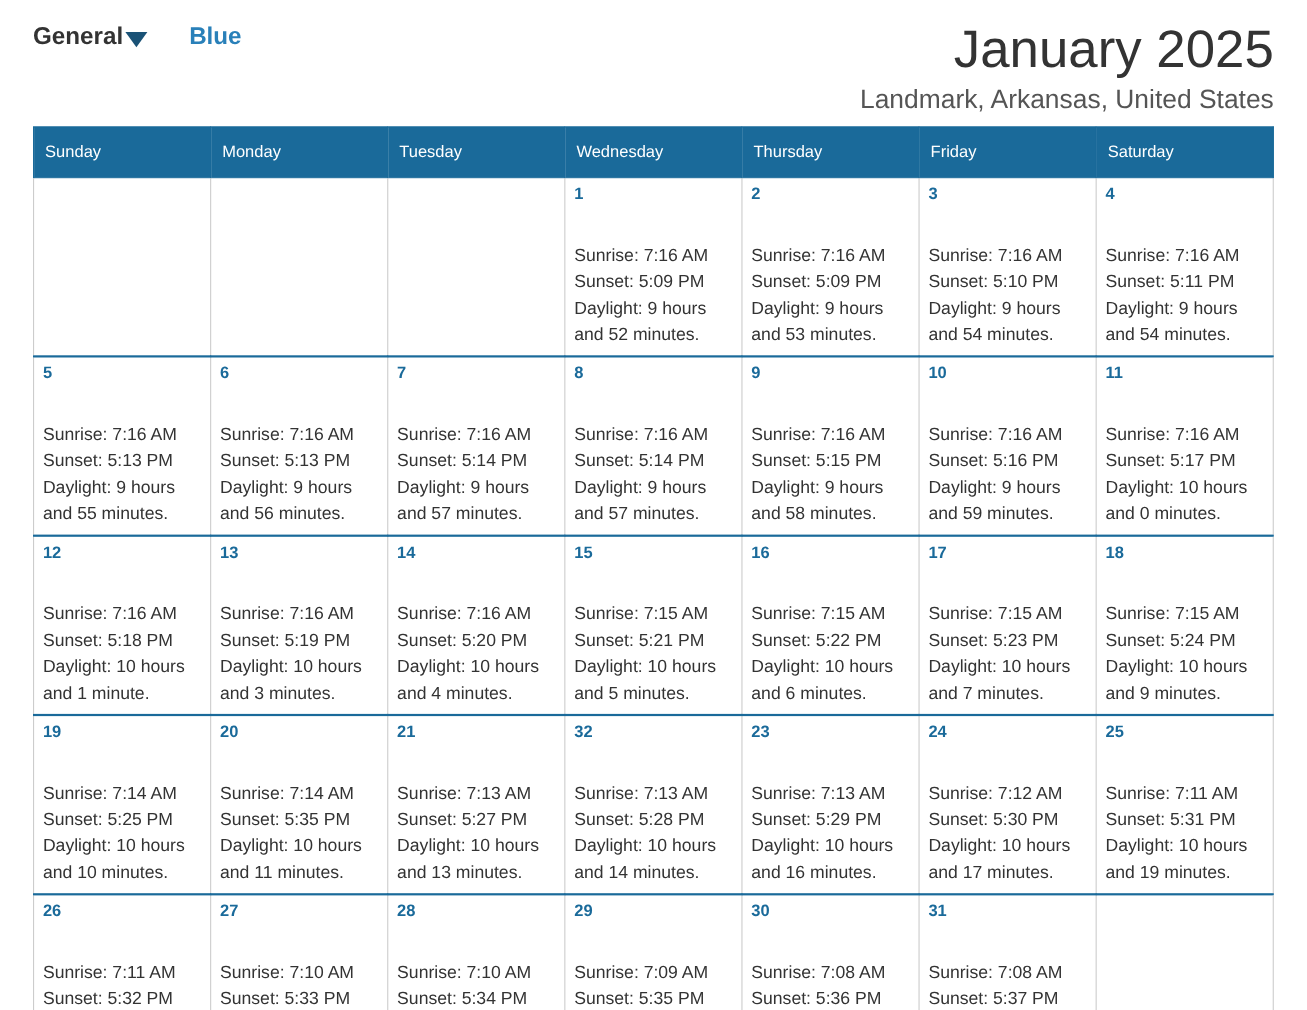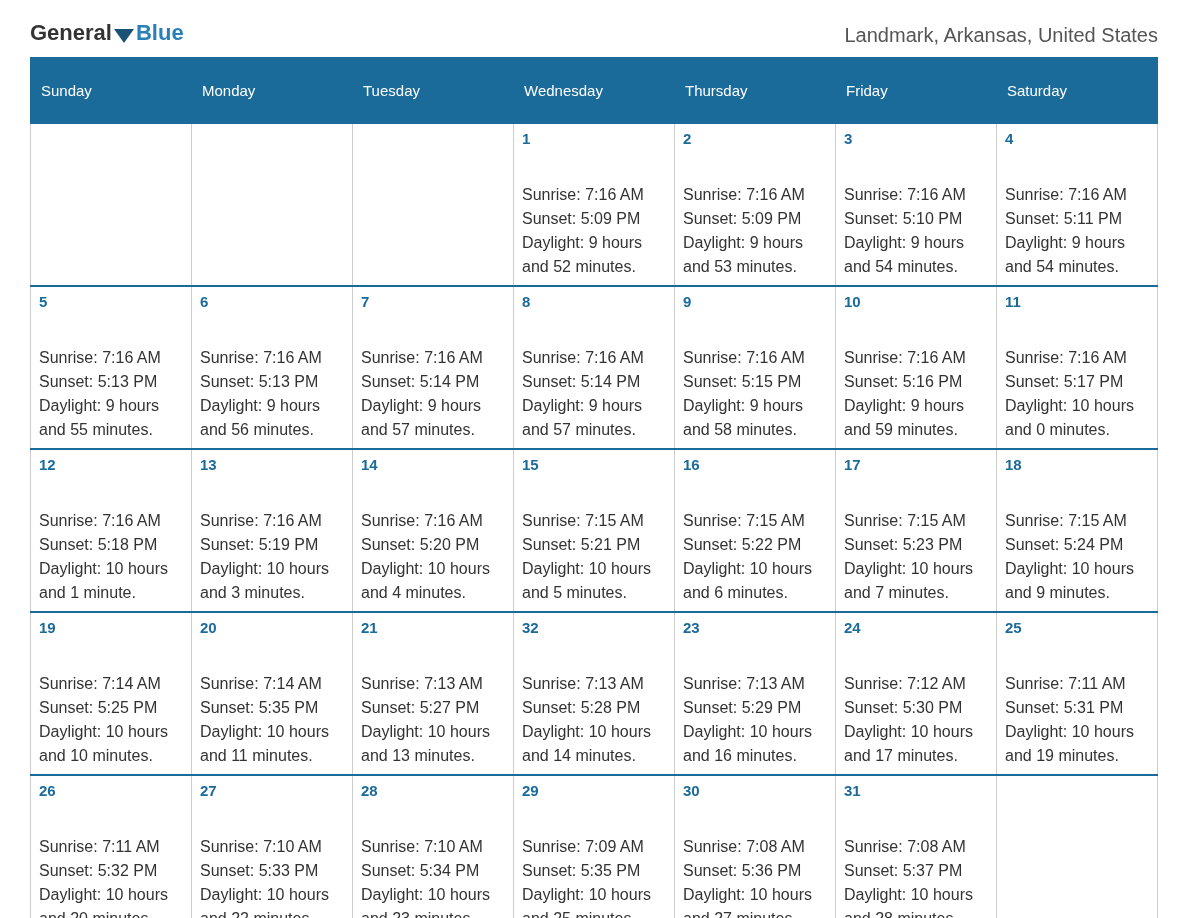--- a/index.html
+++ b/index.html
@@ -37,48 +37,49 @@
       height: 0;
       border-left: 10px solid transparent;
       border-right: 10px solid transparent;
       border-top: 14px solid #1a5276;
       margin: 0 2px;
       position: relative;
       top: 3px;
     }
     .logo-blue {
       color: #2980b9;
+      margin-left: 36px;
     }
     .title-block {
       text-align: right;
     }
     .month-title {
       font-size: 48px;
       font-weight: normal;
       color: #333;
       line-height: 1.1;
     }
     .location-title {
-      font-size: 20px;
+      font-size: 24px;
       color: #555;
       margin-top: 4px;
     }
     table {
       width: 100%;
       border-collapse: collapse;
       margin-top: 10px;
     }
     thead tr {
       background-color: #1a6a9a;
     }
     thead th {
       color: #fff;
       font-size: 15px;
       font-weight: normal;
-      padding: 24px 10px;
+      padding: 14px 10px;
       text-align: left;
       border: 1px solid #1a6a9a;
     }
     tbody td {
       vertical-align: top;
       border: 1px solid #ccc;
       padding: 6px 8px;
       font-size: 12.5px;
       color: #333;
       width: 14.28%;
@@ -107,20 +108,21 @@
 
 <div class="header">
   <div class="logo">
     <div class="logo-text">
       <span class="logo-general">General</span>
       <span class="logo-arrow"></span>
       <span class="logo-blue">Blue</span>
     </div>
   </div>
   <div class="title-block">
+    <div class="month-title">January 2025</div>
     <div class="location-title">Landmark, Arkansas, United States</div>
   </div>
 </div>
 
 <table>
   <thead>
     <tr>
     <th>Sunday</th>
         <th>Monday</th>
         <th>Tuesday</th>

